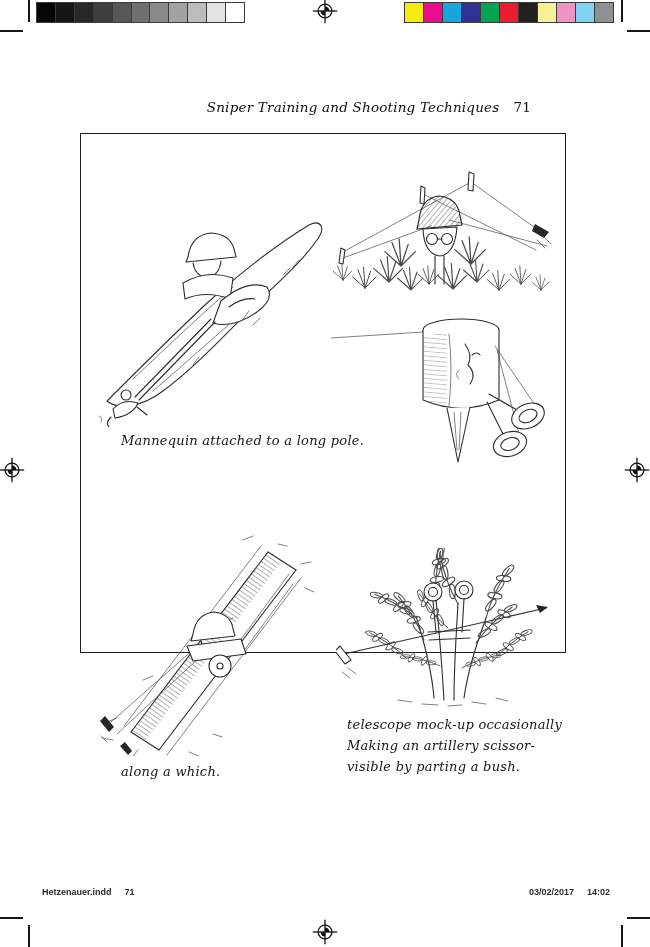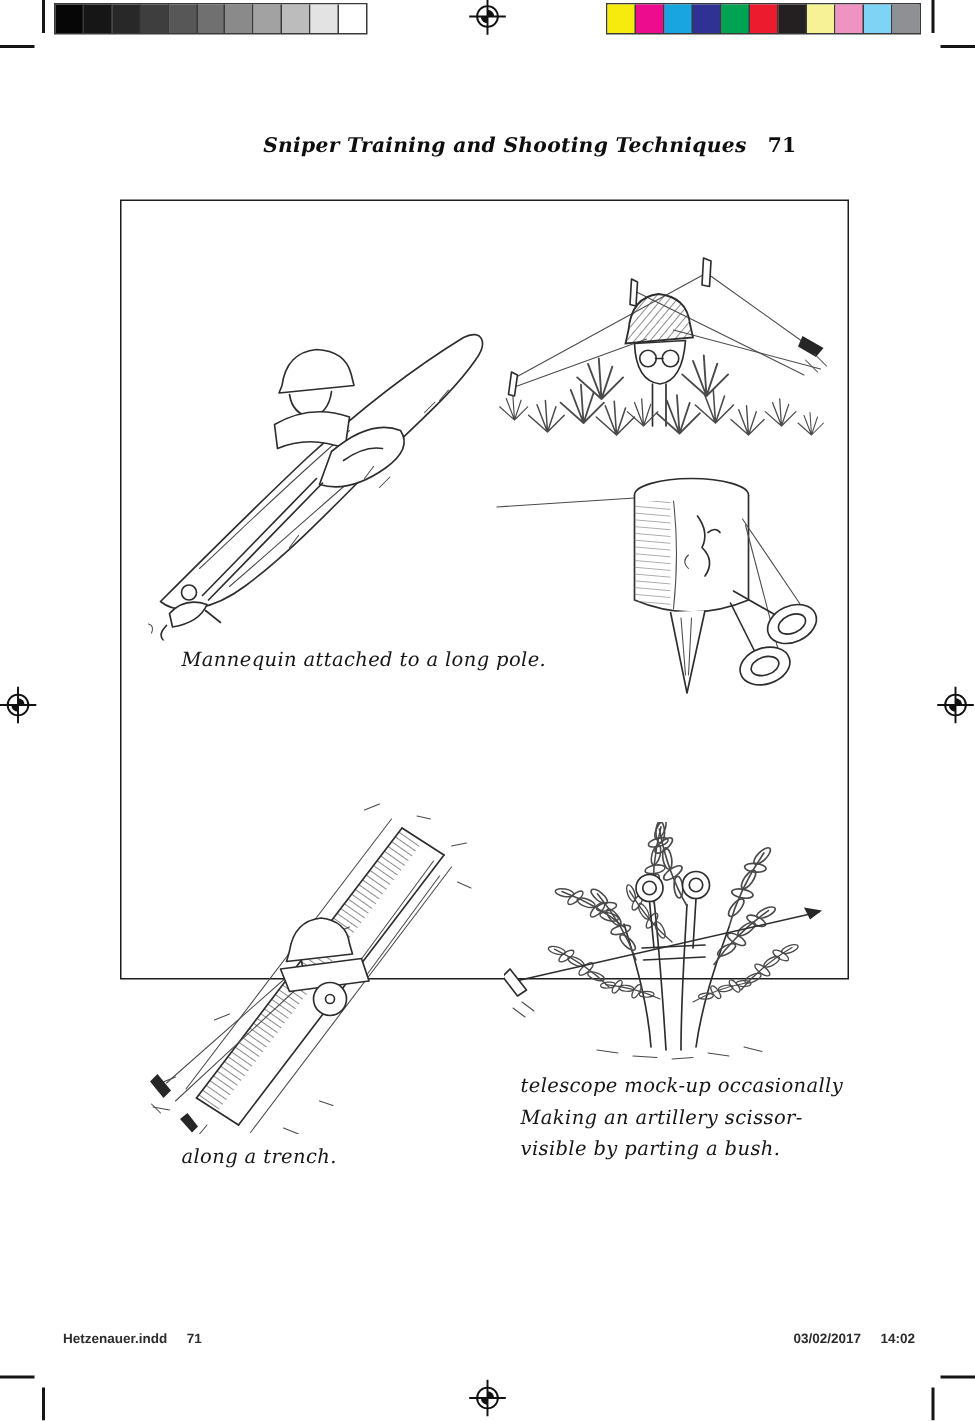--- a/index.html
+++ b/index.html
@@ -7,22 +7,22 @@
     width:650px;height:947px;position:relative;overflow:hidden;
     background:#ffffff;font-family:"DejaVu Serif", serif;color:#111;
   }
   .cropmark{position:absolute;background:#151515;}
   .regmark{position:absolute;width:26px;height:26px;}
   .regmark svg{display:block;}
   .calbar{position:absolute;top:2px;height:21px;display:flex;border:1px solid #3a3a3a;box-sizing:border-box;background:#fff;}
   .calbar .swatch{flex:1 1 auto;border-right:1px solid #3a3a3a;}
   .calbar .swatch:last-child{border-right:none;}
   .running-header{
-    position:absolute;top:89px;right:119px;white-space:nowrap;
-    font-style:italic;font-weight:bold;font-size:13.5px;letter-spacing:.2px;color:#0e0e0e;
+    position:absolute;top:99px;right:119px;white-space:nowrap;
+    font-style:italic;font-weight:normal;font-size:13.5px;letter-spacing:.2px;color:#0e0e0e;
   }
   .running-header .pagenum{font-style:normal;margin-left:14px;}
   .figure-box{
     position:absolute;left:80px;top:133px;width:486px;height:520px;
     border:1.5px solid #1c1c1c;background:#fff;box-sizing:border-box;
   }
   .illus{position:absolute;}
   .caption{
     position:absolute;font-style:italic;font-size:13px;line-height:21px;
     letter-spacing:.25px;color:#161616;white-space:nowrap;
@@ -247,21 +247,21 @@
     <path class="ink" d="M108,115 Q110,127 123,127"></path>
     <path class="inkw" d="M94,120 L148,113 L153,128 L100,135 Z"></path>
     <circle class="inkw" cx="127" cy="140" r="11"></circle>
     <circle class="ink" cx="127" cy="140" r="3"></circle>
 
     <path class="dark" d="M12,190 l9,11 l-5,5 l-9,-11 Z"></path>
     <path class="dark" d="M32,216 l7,9 l-4,4 l-8,-9 Z"></path>
     <path class="thin" d="M8,210 l6,6 M40,230 l5,-6"></path>
   </svg>
   <div class="caption" style="left:40px;top:627px">
-    <div class="cline">along a trench.</div>
+    <div class="cline">along a which.</div>
   </div>
 
   <svg class="illus" style="left:255px;top:414px" width="225" height="162" viewBox="0 0 225 162">
     <defs>
       <g id="br">
         <path class="thin" d="M0,0 Q8,-14 22,-26"></path>
         <ellipse class="thin" cx="5" cy="-7" rx="4.5" ry="1.8" transform="rotate(-35 5 -7)"></ellipse>
         <ellipse class="thin" cx="9" cy="-12" rx="4.5" ry="1.8" transform="rotate(25 9 -12)"></ellipse>
         <ellipse class="thin" cx="13" cy="-17" rx="4.5" ry="1.8" transform="rotate(-40 13 -17)"></ellipse>
         <ellipse class="thin" cx="17" cy="-21" rx="4.5" ry="1.8" transform="rotate(20 17 -21)"></ellipse>

